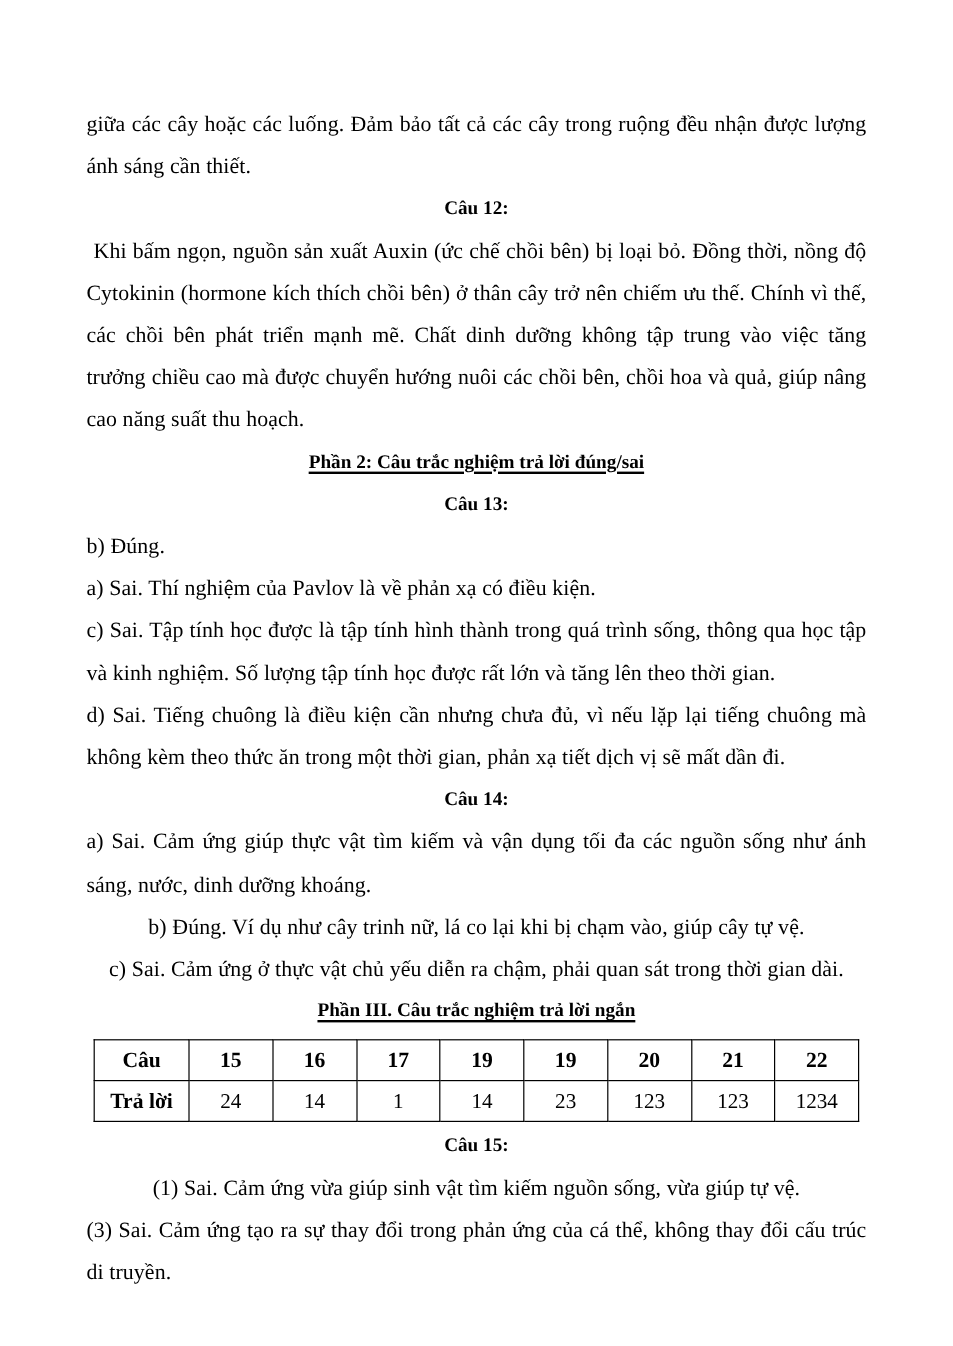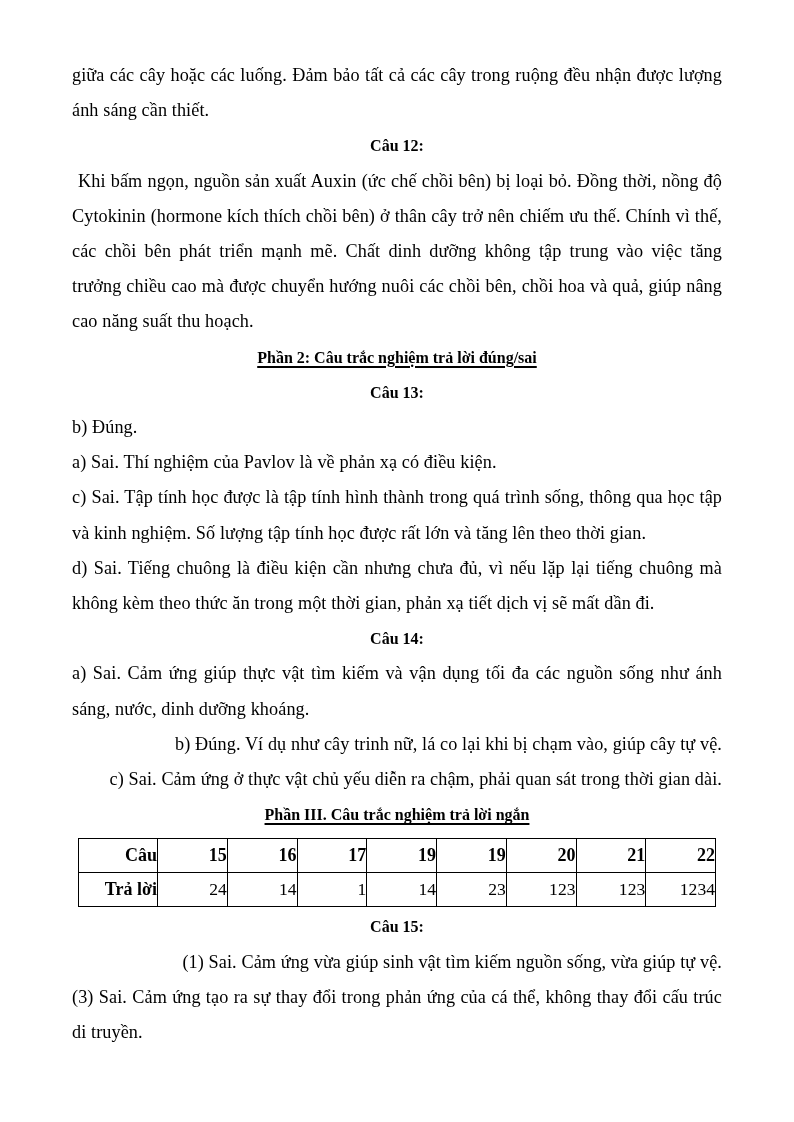--- a/index.html
+++ b/index.html
@@ -16,37 +16,38 @@
   }
   .page {
     position: relative;
     width: 794px;
     height: 1122px;
     box-sizing: border-box;
     padding: 58px 72px 0 72px;
   }
   .doc {
     width: 650px;
+    margin-top: 28px;
   }
   p {
     margin: 0;
     font-size: 18.2px;
     line-height: 35.2px;
     text-align: justify;
     text-justify: inter-word;
     letter-spacing: 0.1px;
   }
   p.cont {
     text-align: justify;
   }
   p.indent {
     text-indent: 6px;
   }
   p.last-left {
-    text-align: right;
+    text-align: center;
   }
   h4 {
     margin: 0;
     font-size: 16px;
     line-height: 35.2px;
     font-weight: bold;
     text-align: center;
   }
   .heading-underline {
     display: inline-block;
@@ -61,21 +62,21 @@
   }
   table.answers {
     border-collapse: collapse;
     margin: 6px 0 2px 6px;
     width: 638px;
     table-layout: fixed;
   }
   table.answers td {
     border: 1.4px solid #000000;
     height: 33px;
-    text-align: right;
+    text-align: center;
     vertical-align: middle;
     font-size: 17.6px;
     padding: 0;
   }
   table.answers tr.head-row td {
     font-weight: bold;
     font-size: 18px;
   }
   table.answers td.rowlabel {
     font-weight: bold;

